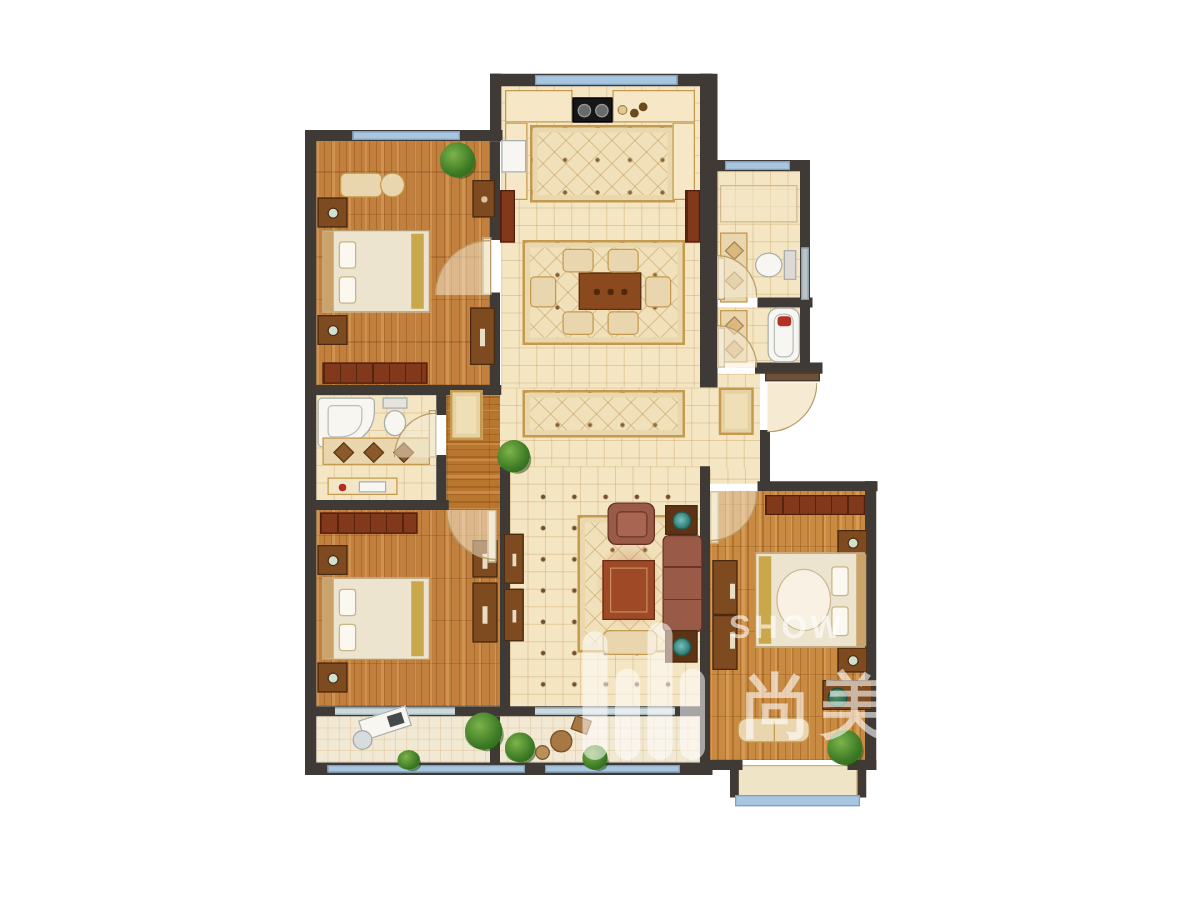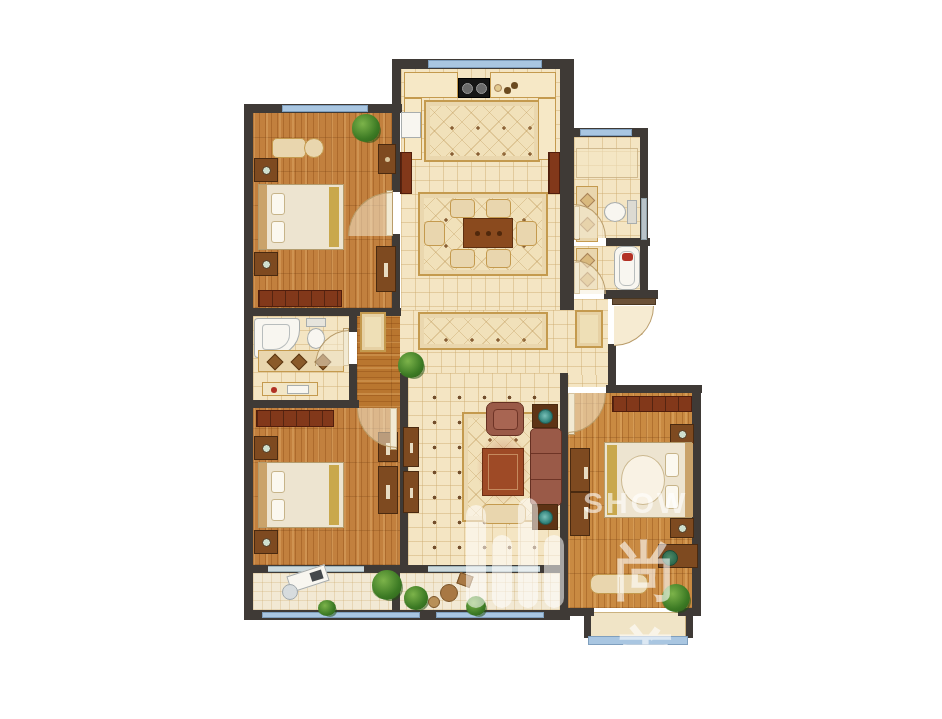--- a/index.html
+++ b/index.html
@@ -306,16 +306,16 @@
   <div class="leaf" style="left:574px;top:206px;width:6px;height:34px;"></div>
   <div class="arc" style="left:574px;top:204px;width:32px;height:34px;border-top:1px solid #b99c6a;border-right:1px solid #b99c6a;border-top-right-radius:100%;"></div>
 
   <div class="leaf" style="left:574px;top:262px;width:6px;height:32px;"></div>
   <div class="arc" style="left:574px;top:260px;width:32px;height:34px;border-top:1px solid #b99c6a;border-right:1px solid #b99c6a;border-top-right-radius:100%;"></div>
 
   <div class="wm" style="left:466px;top:505px;width:20px;height:103px;"></div>
   <div class="wm" style="left:492px;top:535px;width:20px;height:73px;"></div>
   <div class="wm" style="left:518px;top:498px;width:20px;height:110px;"></div>
   <div class="wm" style="left:544px;top:535px;width:20px;height:73px;"></div>
-  <div class="wmtext" style="left:583px;top:486px;width:130px;height:36px;font-size:30px;letter-spacing:3px;">SHOW</div>
-  <div class="wmtext" style="left:594px;top:528px;width:130px;height:70px;font-size:64px;letter-spacing:6px;padding-left:20px;">尚美</div>
+  <div class="wmtext" style="left:583px;top:486px;width:130px;height:36px;font-size:26px;letter-spacing:3px;">SHOW</div>
+  <div class="wmtext" style="left:594px;top:528px;width:130px;height:70px;font-size:56px;letter-spacing:6px;">尚美</div>
 
 </div>
 
 </body></html>

